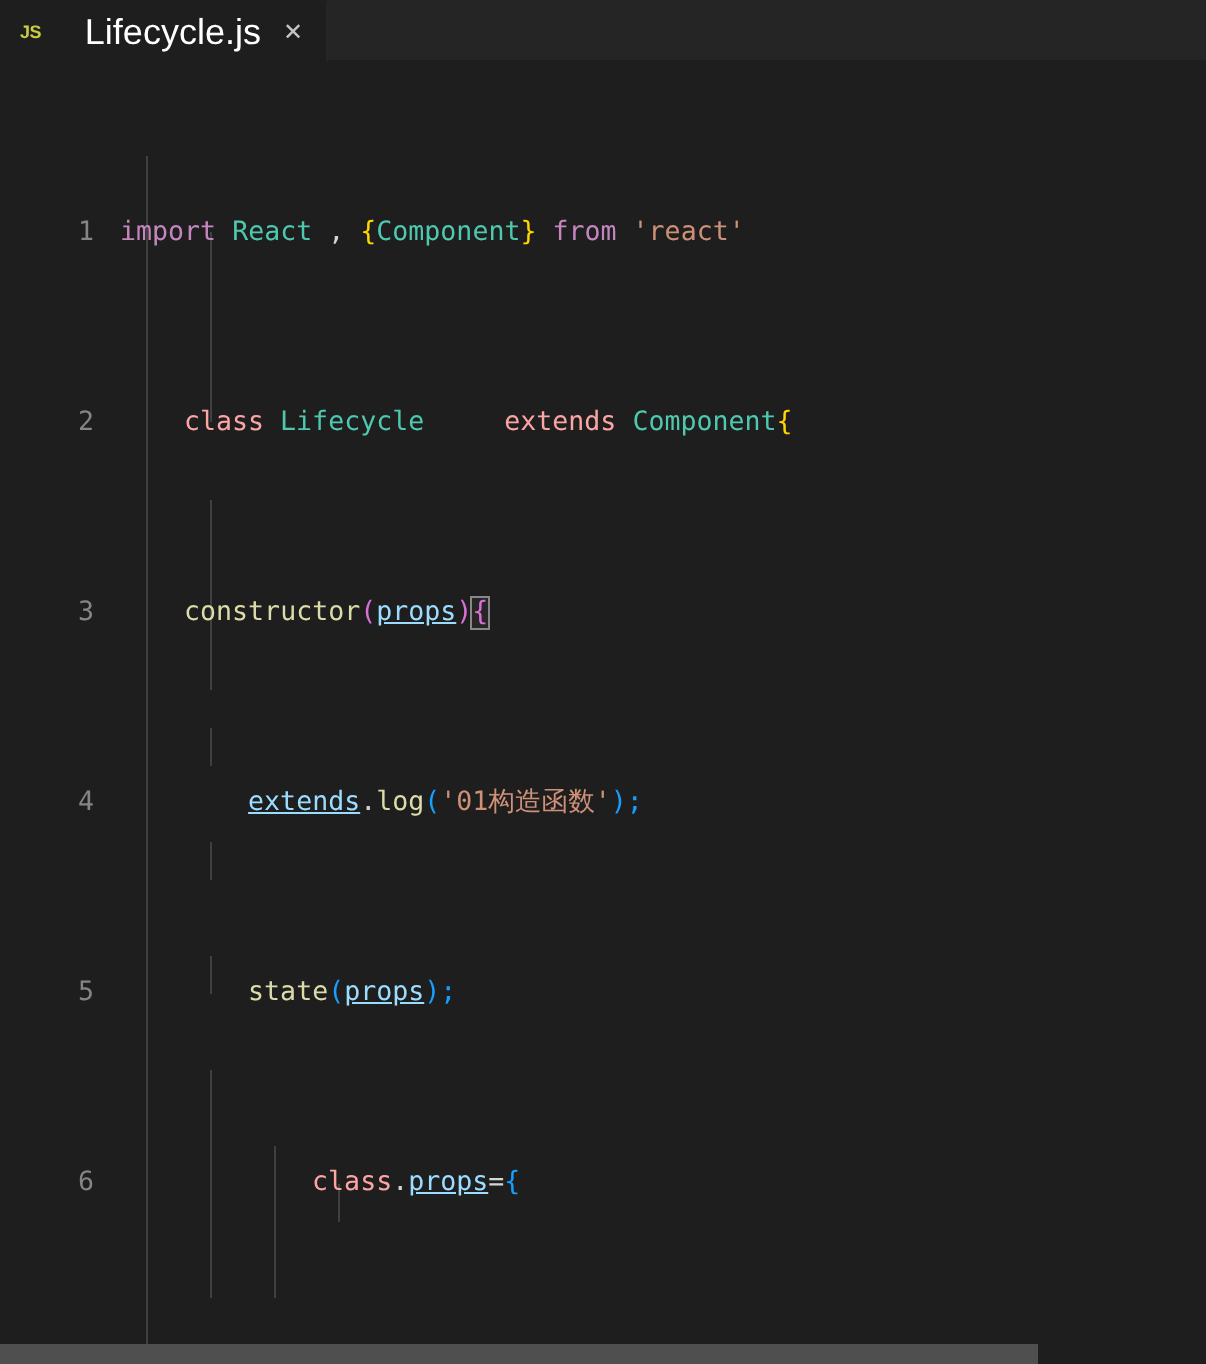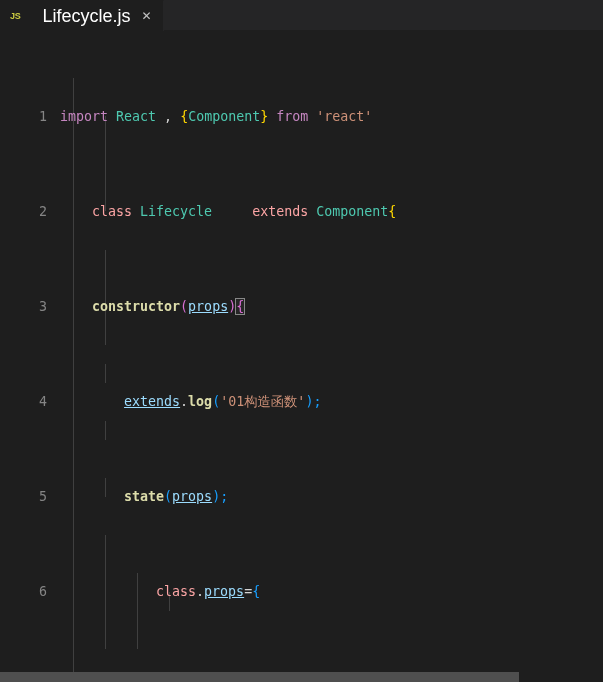--- a/index.html
+++ b/index.html
@@ -99,21 +99,21 @@
   .guide {
     position: absolute;
     width: 1px;
     background: #404040;
   }
 
   
   .kw      { color: #c586c0; }  
   .kw2     { color: #fca5a5; margin-left: 32px; }  
   .type    { color: #4ec9b0; }  
-  .fn      { color: #dcdcaa; font-weight: bold; }  
+  .fn      { color: #dcdcaa; }  
   .str     { color: #ce9178; }  
   .var     { color: #9cdcfe; text-decoration: underline; }  
   .plain   { color: #d4d4d4; }
   .punc    { color: #d4d4d4; }
   .brc1    { color: #ffd700; }
   .brc2    { color: #da70d6; }
   .brc3    { color: #179fff; }
 
   
   .bmatch {

